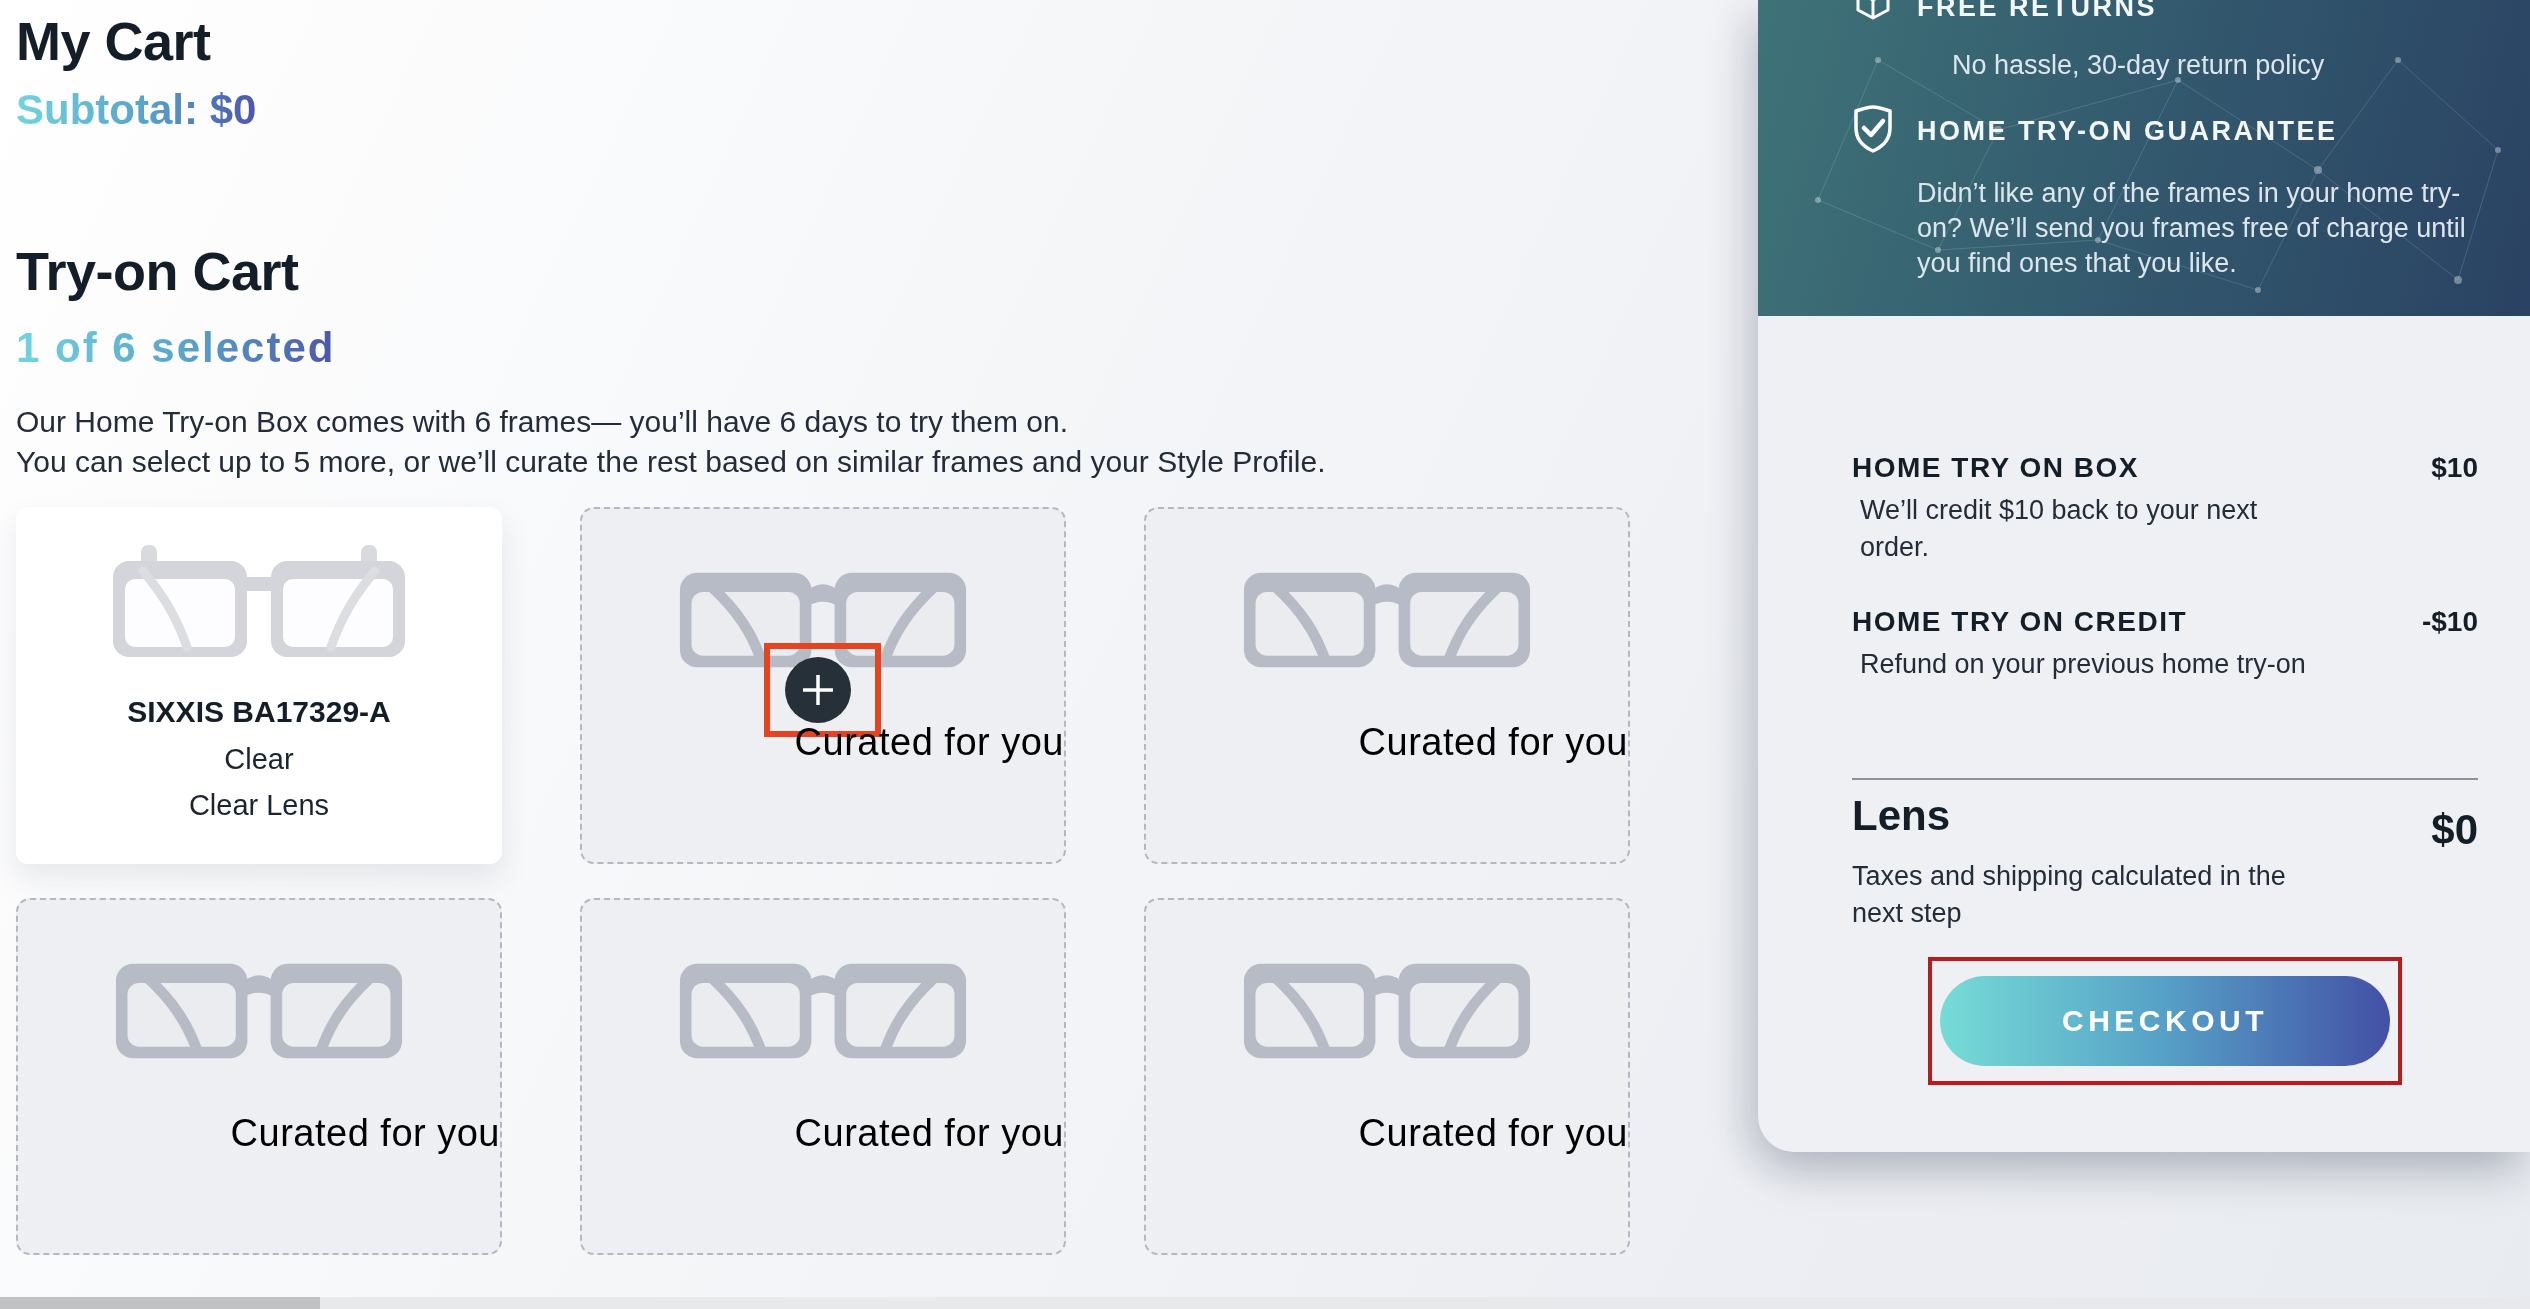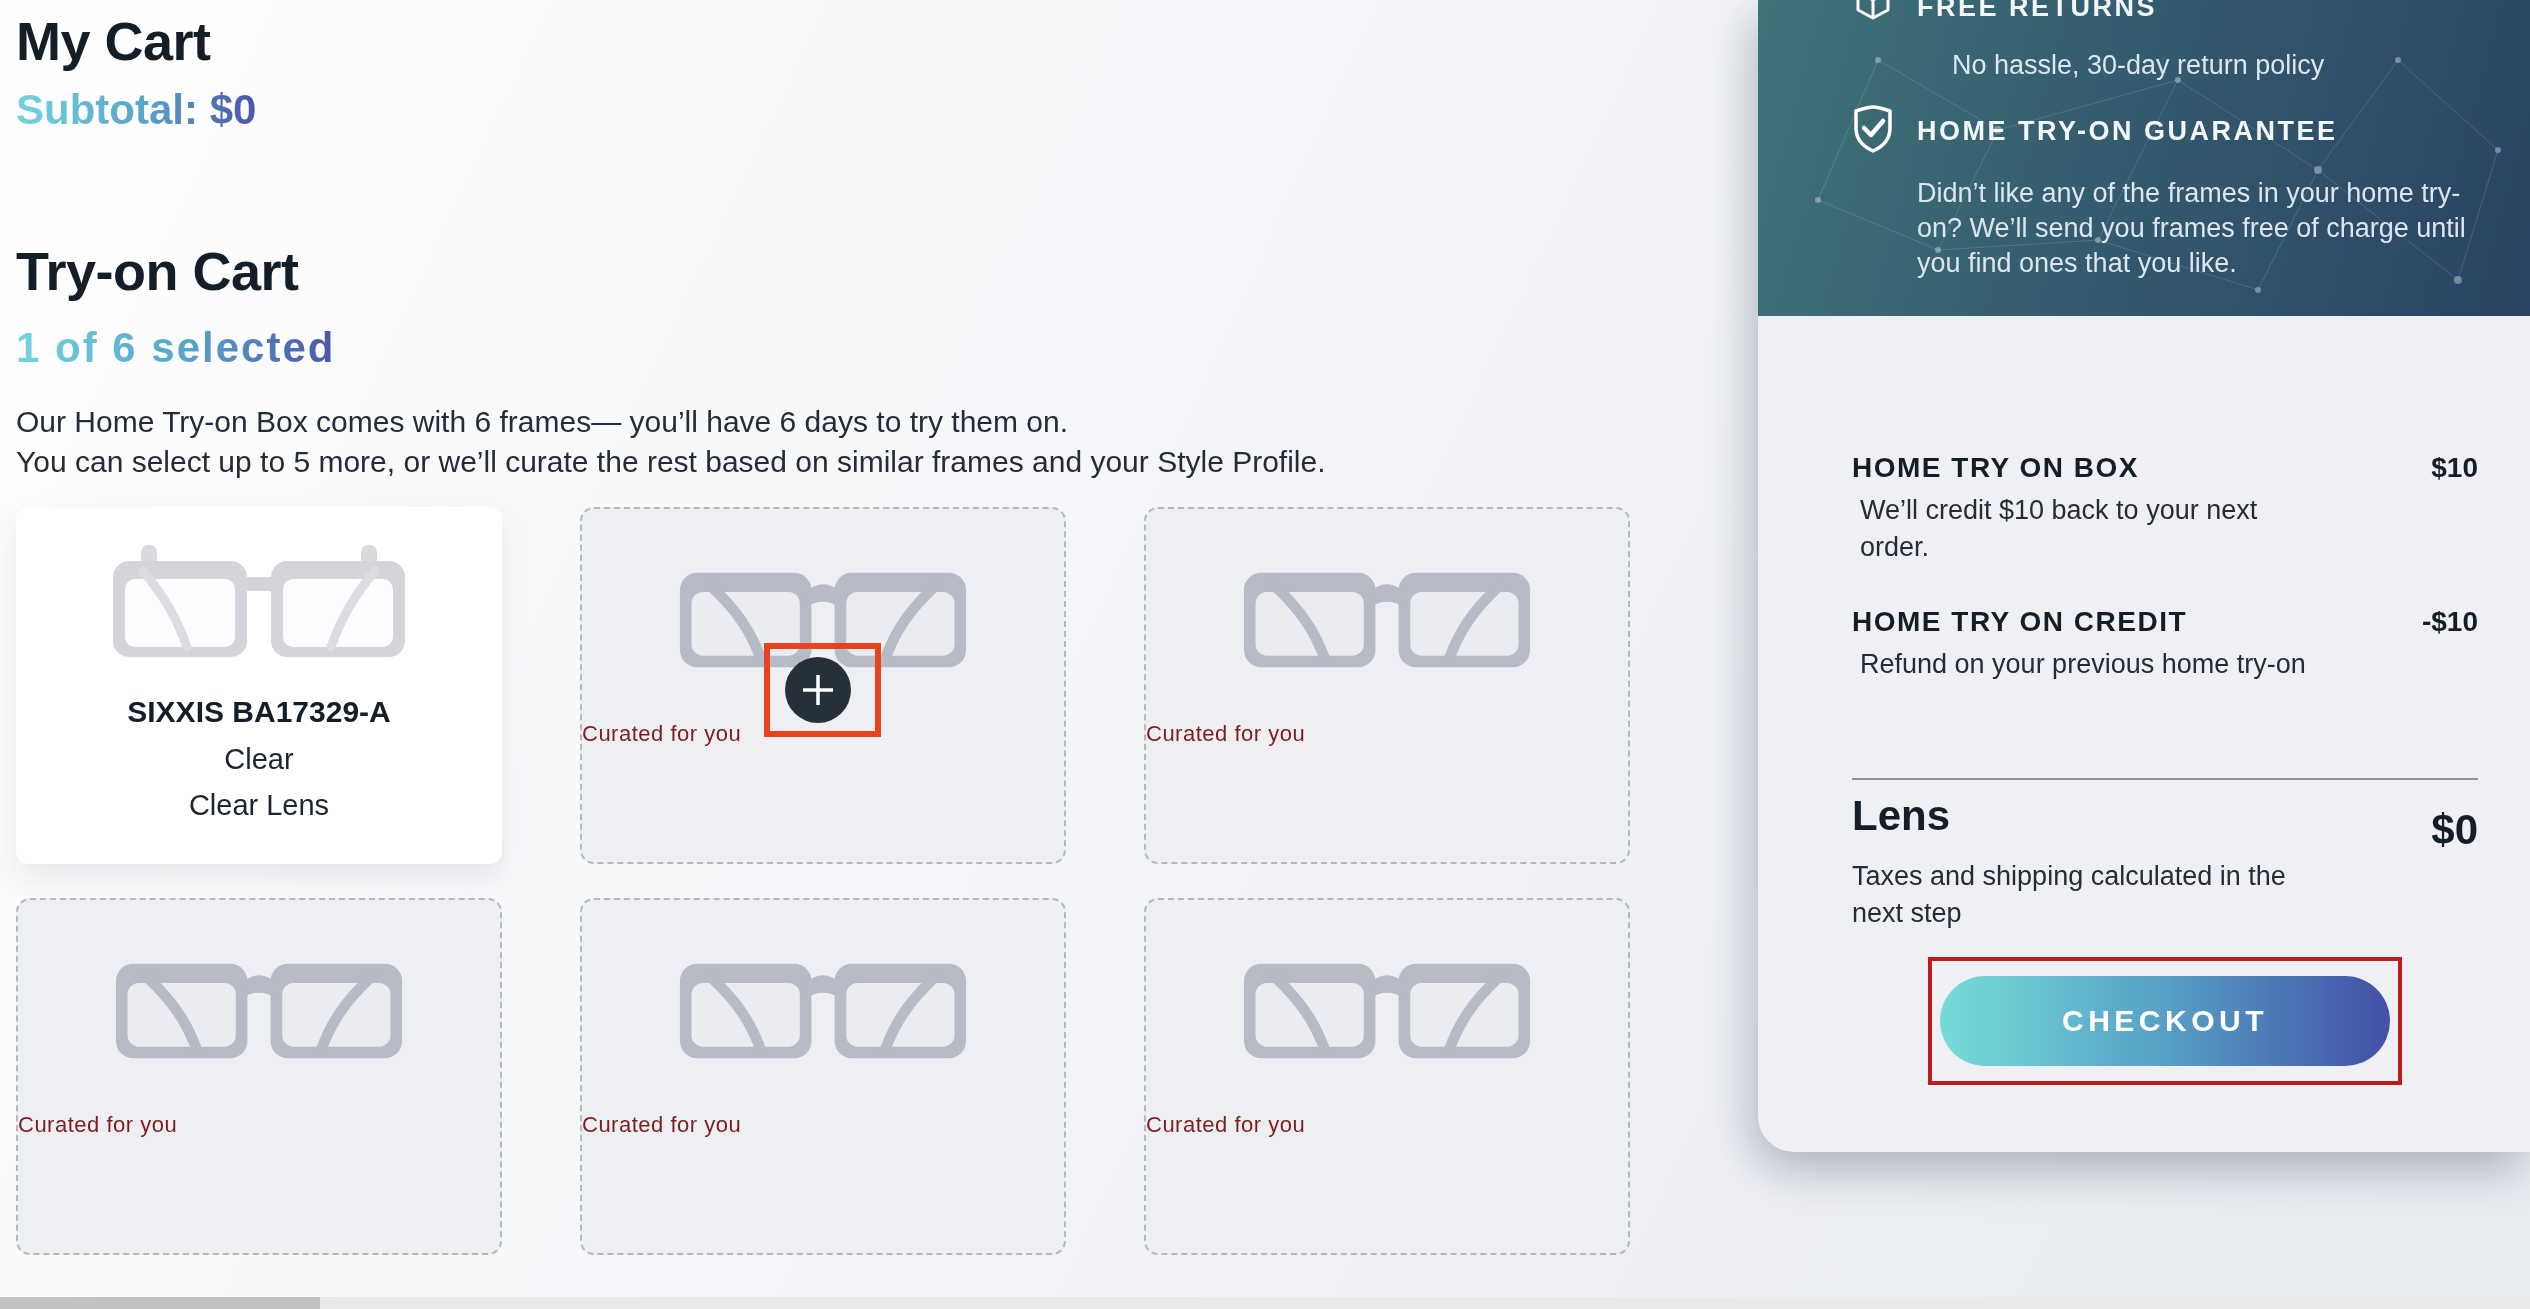--- a/index.html
+++ b/index.html
@@ -19,21 +19,21 @@
   }
   .desc { position:absolute; left:16px; font-size:30px; line-height:40px; color:#232c38; white-space:nowrap; }
 
   
   .cards { position:absolute; left:16px; top:507px; display:grid; grid-template-columns:repeat(3,486px); grid-auto-rows:357px; column-gap:78px; row-gap:34px; }
   .card { position:relative; border-radius:12px; }
   .card.product { background:#ffffff; box-shadow:0 14px 30px rgba(45,55,75,.10); }
   .card.curated { background:#edeff3; border:2px dashed #b3b8c2; border-radius:14px; }
   .card .glasses-wrap { position:absolute; left:0; right:0; top:48px; display:flex; justify-content:center; }
   .card.product .glasses-wrap { top:28px; }
-  .card-label { position:absolute; left:0; right:0; top:212px; text-align:left; font-size:22px; color:#7f1d1d; letter-spacing:0.5px; white-space:nowrap; }
+  .card-label { position:absolute; left:0; right:0; top:212px; text-align:right; font-size:38px; color:#000000; letter-spacing:0.5px; white-space:nowrap; }
   .product-name { position:absolute; left:0; right:0; top:188px; text-align:center; font-size:30px; font-weight:700; color:#141e28; white-space:nowrap; }
   .product-color { position:absolute; left:0; right:0; top:236px; text-align:center; font-size:29px; color:#1b242f; }
   .product-lens  { position:absolute; left:0; right:0; top:282px; text-align:center; font-size:29px; color:#1b242f; }
 
   .plus-btn {
     position:absolute; left:203px; top:148px; width:66px; height:66px; border-radius:50%;
     background:#263039; display:flex; align-items:center; justify-content:center; cursor:pointer;
   }
   .annotation { position:absolute; border:6px solid #e8431f; }
   .annotation.plus-box { left:182px; top:134px; width:117px; height:94px; }

